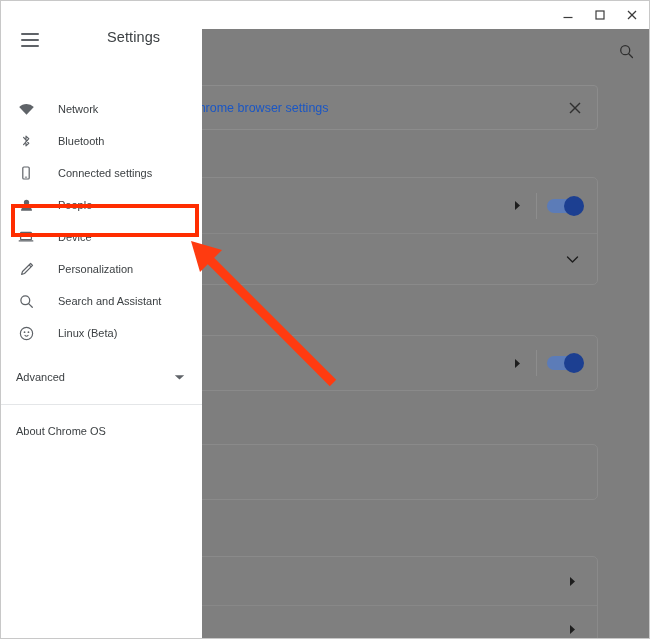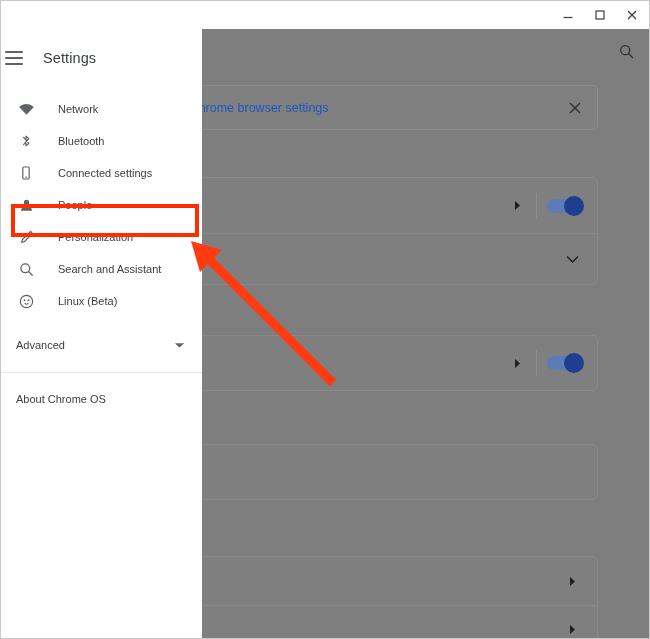--- a/index.html
+++ b/index.html
@@ -187,22 +187,22 @@
     position: absolute;
     left: 0; top: 28px;
     width: 201px;
     height: 611px;
     background: #ffffff;
     z-index: 30;
   }
   .drawer-header {
     height: 57px;
     display: flex;
-    align-items: center;
-    padding-left: 4px;
+    padding-left: 20px;
+    gap: 48px;
   }
   .hamburger {
     width: 22px; height: 22px;
     display: flex;
     flex-direction: column;
     justify-content: center;
     gap: 4px;
     color: #5f6368;
   }
   .hamburger i {
@@ -464,20 +464,29 @@
       <div class="nav-item">
         <span class="nav-icon">
           <svg width="17" height="17" viewBox="0 0 20 20">
             <circle cx="10" cy="6.4" r="3.1" fill="#5f6368"></circle>
             <path d="M3.6 16.2 C3.6 12.6 6.4 11 10 11 C13.6 11 16.4 12.6 16.4 16.2 Z" fill="#5f6368"></path>
           </svg>
         </span>
         <span class="nav-label">People</span>
       </div>
 
+      <div class="nav-item">
+        <span class="nav-icon">
+          <svg width="18" height="18" viewBox="0 0 20 20">
+            <rect x="4" y="5" width="12" height="8" rx="0.8" fill="none" stroke="#5f6368" stroke-width="1.4"></rect>
+            <rect x="1.8" y="13.6" width="16.4" height="1.5" rx="0.6" fill="#5f6368"></rect>
+          </svg>
+        </span>
+        <span class="nav-label">Device</span>
+      </div>
 
       <div class="nav-item">
         <span class="nav-icon">
           <svg width="17" height="17" viewBox="0 0 20 20">
             <path d="M14.8 2.9 L17.1 5.2 L7.6 14.7 L4.2 15.8 L5.3 12.4 Z" fill="none" stroke="#5f6368" stroke-width="1.4" stroke-linejoin="round"></path>
             <path d="M13.1 4.6 L15.4 6.9" stroke="#5f6368" stroke-width="1.4"></path>
           </svg>
         </span>
         <span class="nav-label">Personalization</span>
       </div>

